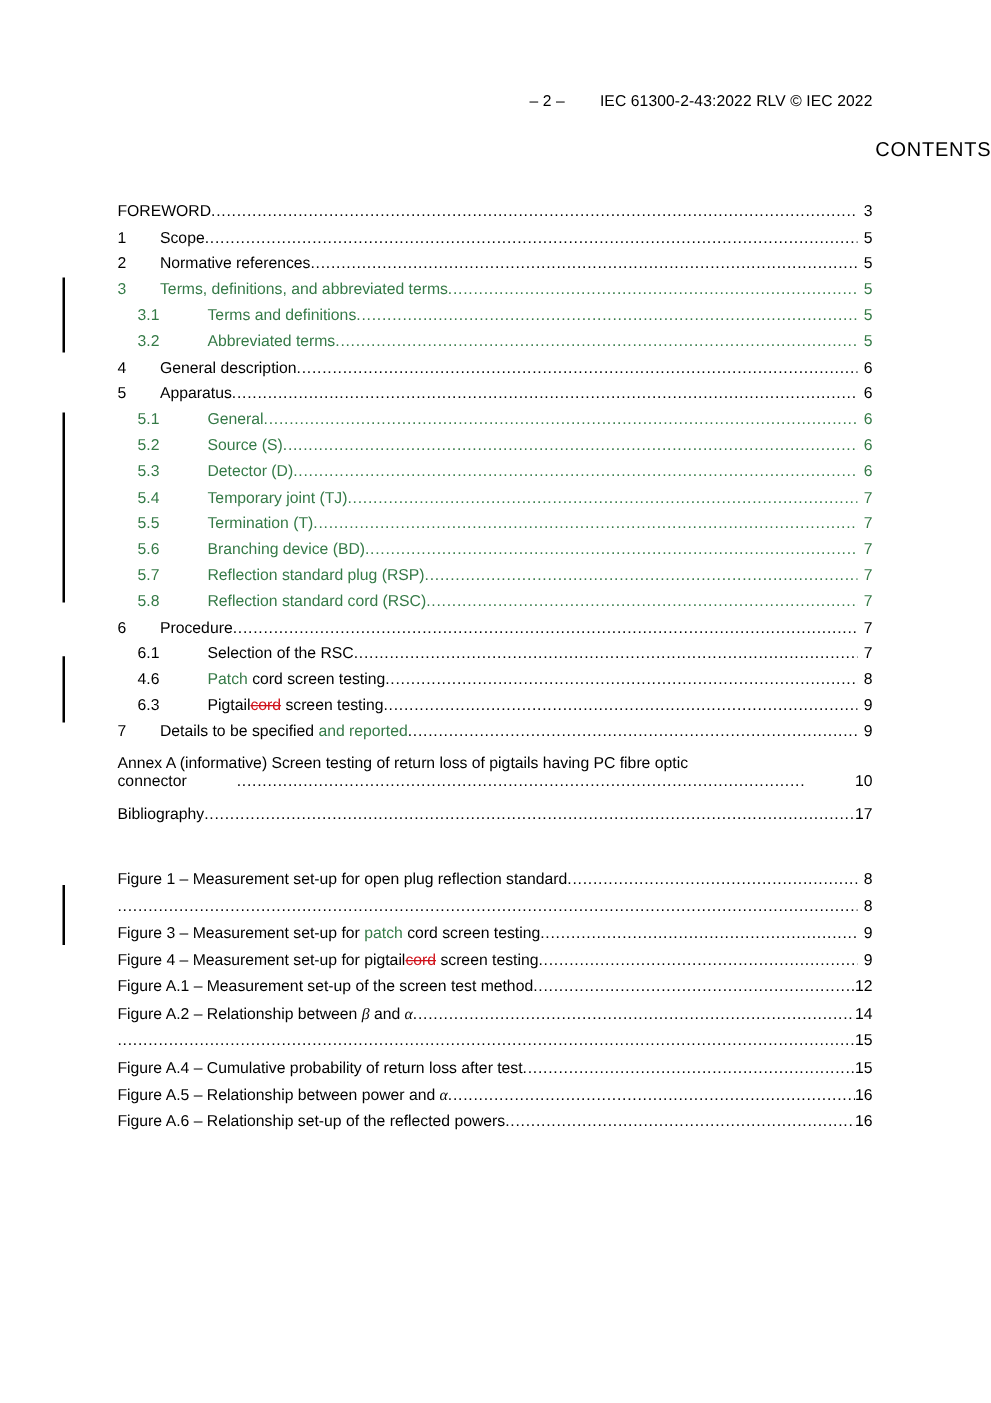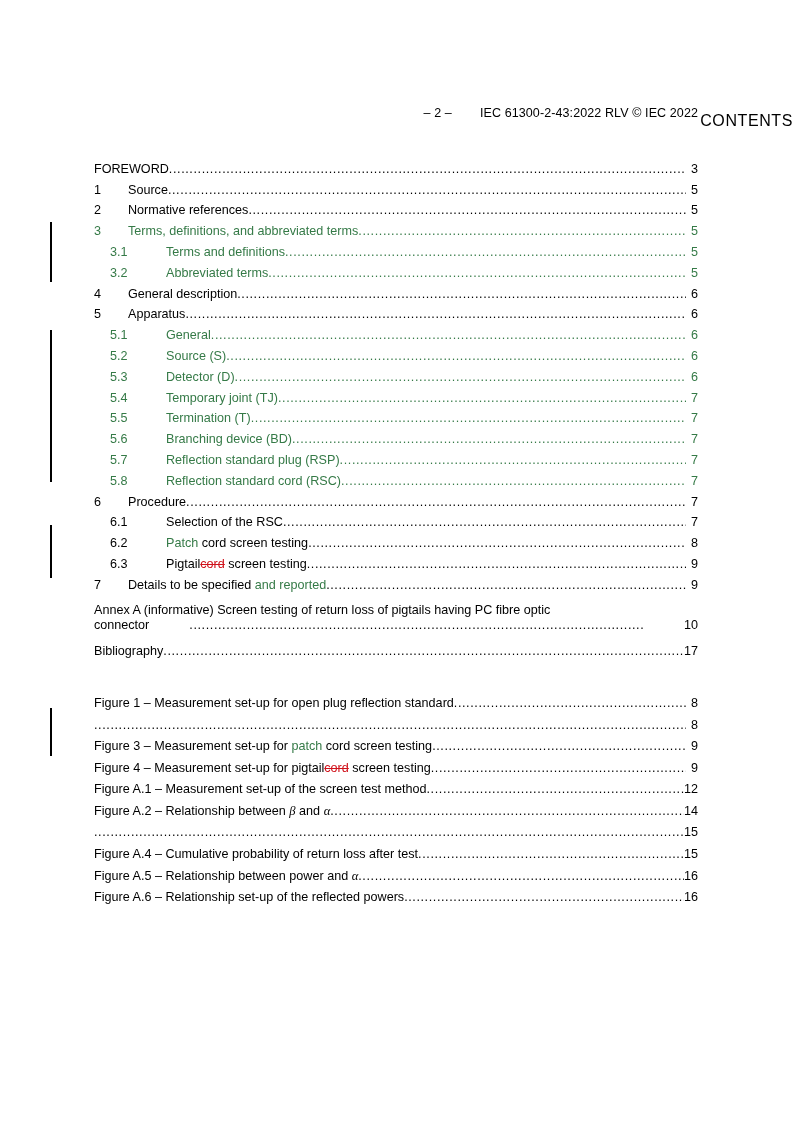--- a/index.html
+++ b/index.html
@@ -19,21 +19,20 @@
 
   
   .header {
     position: absolute;
     top: 74px;
     right: 95px;
     font-size: 12.5px;
     letter-spacing: 0.1px;
     white-space: nowrap;
     color: #000;
-    margin-top: 32px;
   }
   .header .pagenum { margin-right: 28px; }
 
   
   .contents-title {
     position: absolute;
     top: 112px;
     left: 0;
     width: 793px;
     text-align: right;
@@ -142,21 +141,21 @@
   <div class="toc">
     <div id="clause-list">
         <div class="entry lvl0">
           <span class="num lvl0 black"></span>
           <span class="txt black">FOREWORD</span>
           <span class="leader black"></span>
           <span class="pg black">3</span>
         </div>
         <div class="entry lvl1">
           <span class="num lvl1 black">1</span>
-          <span class="txt black">Source</span>
+          <span class="txt black">Scope</span>
           <span class="leader black"></span>
           <span class="pg black">5</span>
         </div>
         <div class="entry lvl1">
           <span class="num lvl1 black">2</span>
           <span class="txt black">Normative references</span>
           <span class="leader black"></span>
           <span class="pg black">5</span>
         </div>
         <div class="entry lvl1 green-row">
@@ -243,21 +242,21 @@
           <span class="leader black"></span>
           <span class="pg black">7</span>
         </div>
         <div class="entry lvl2">
           <span class="num lvl2 black">6.1</span>
           <span class="txt black">Selection of the RSC</span>
           <span class="leader black"></span>
           <span class="pg black">7</span>
         </div>
         <div class="entry lvl2">
-          <span class="num lvl2 black">6.2</span>
+          <span class="num lvl2 black">4.6</span>
           <span class="txt "><span class="green">Patch</span><span class="black"> cord screen testing</span></span>
           <span class="leader black"></span>
           <span class="pg black">8</span>
         </div>
         <div class="entry lvl2">
           <span class="num lvl2 black">6.3</span>
           <span class="txt "><span class="black">Pigtail</span><span class="del">cord</span><span class="black"> screen testing</span></span>
           <span class="leader black"></span>
           <span class="pg black">9</span>
         </div>

